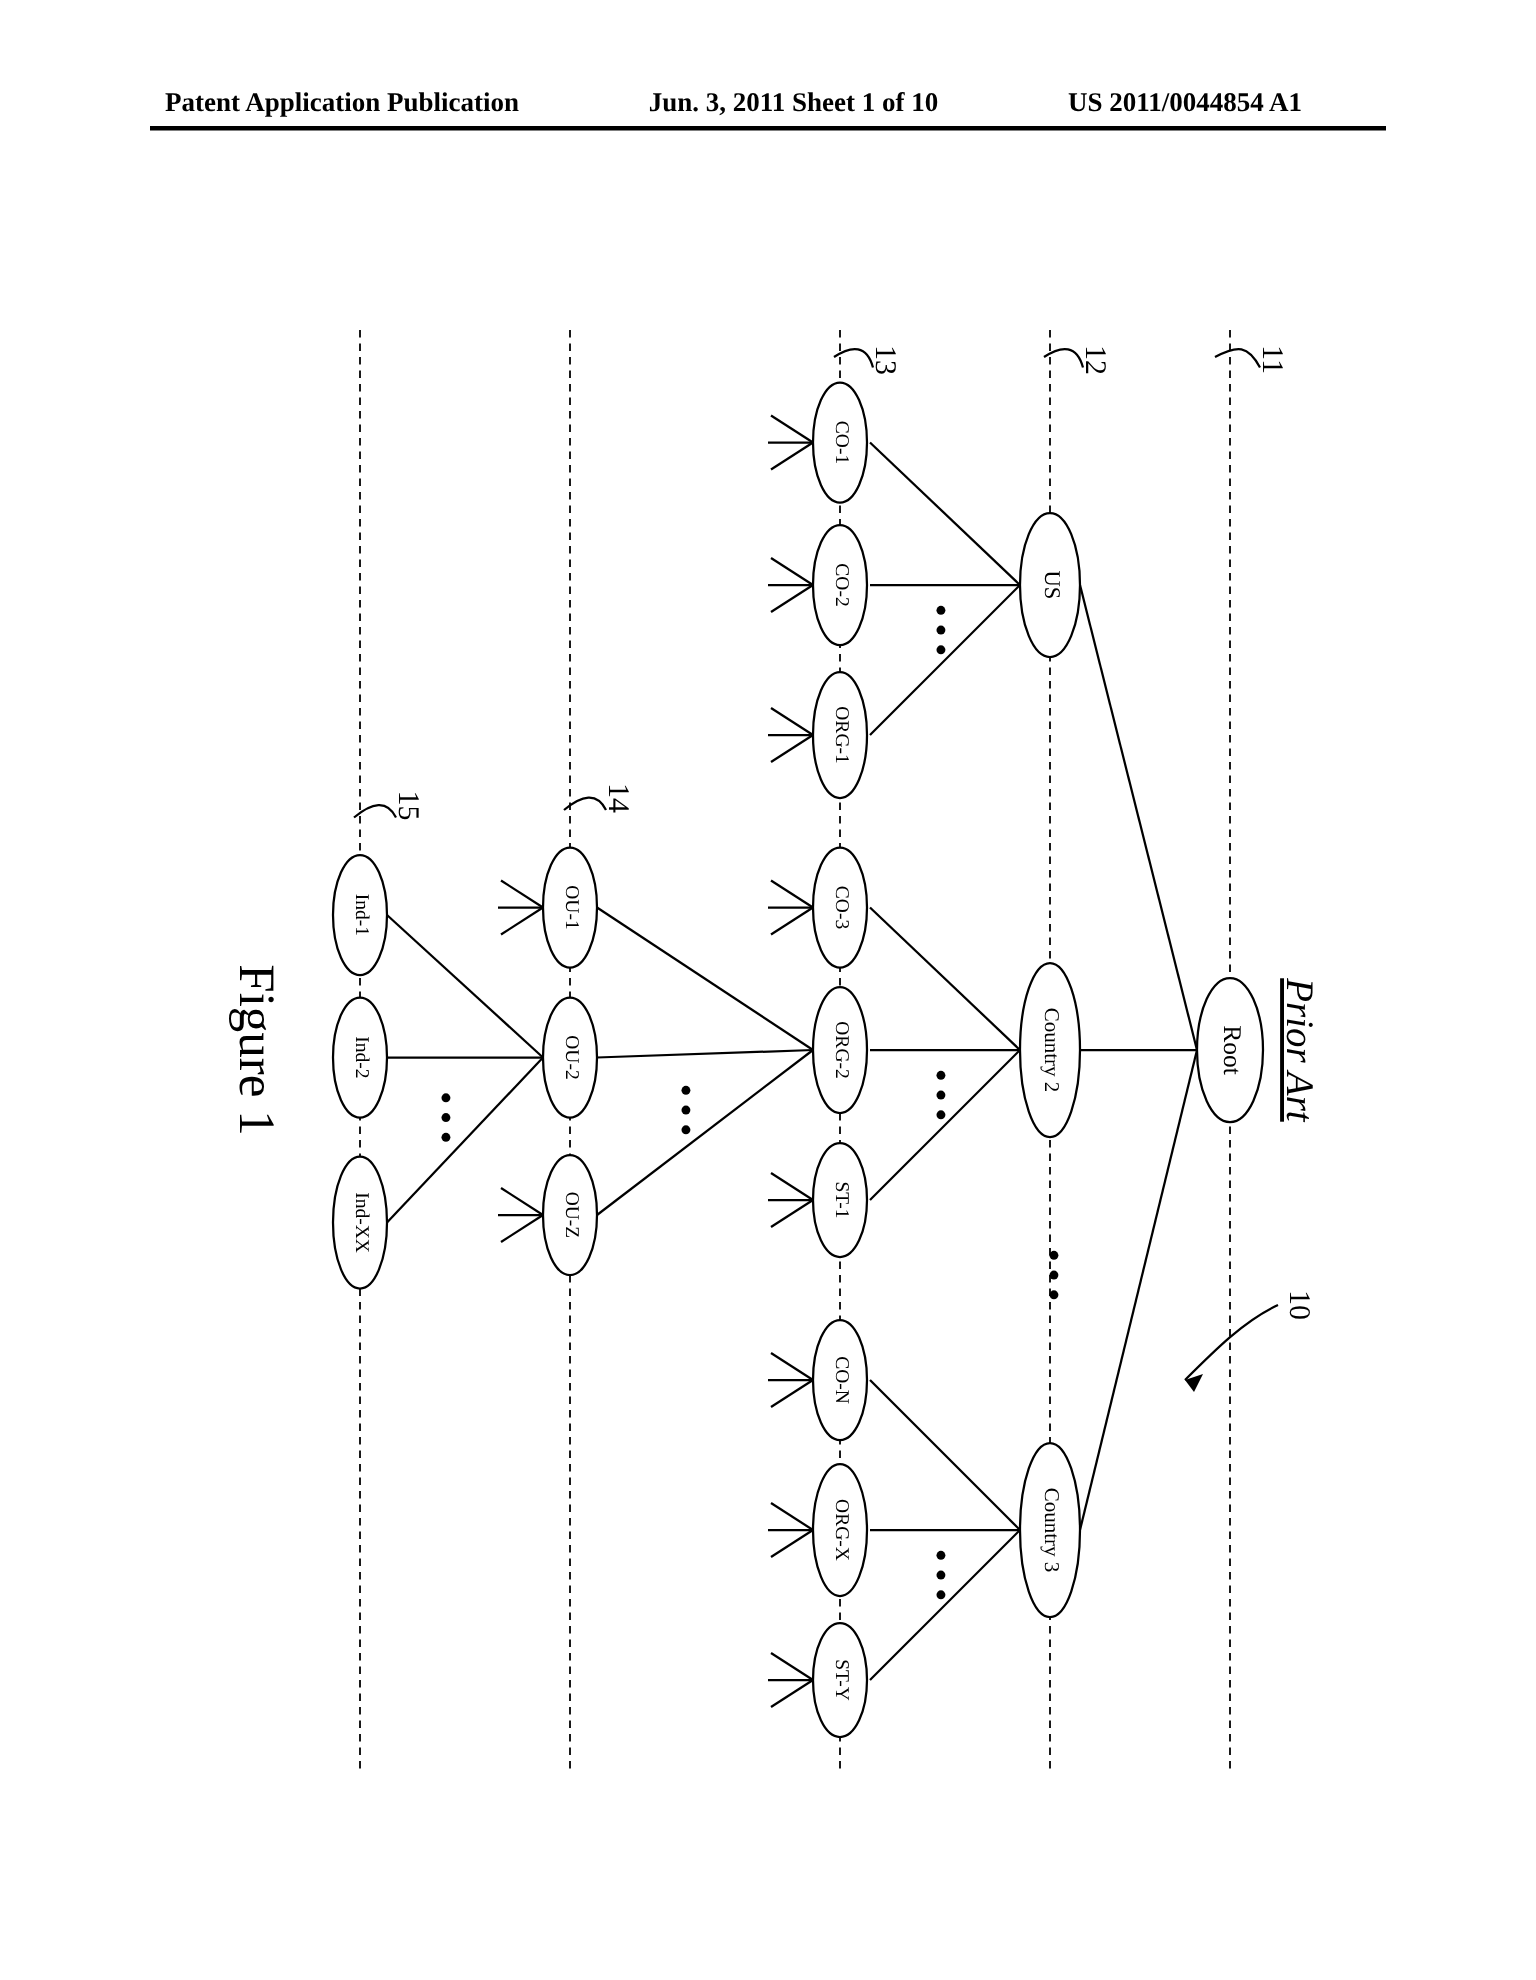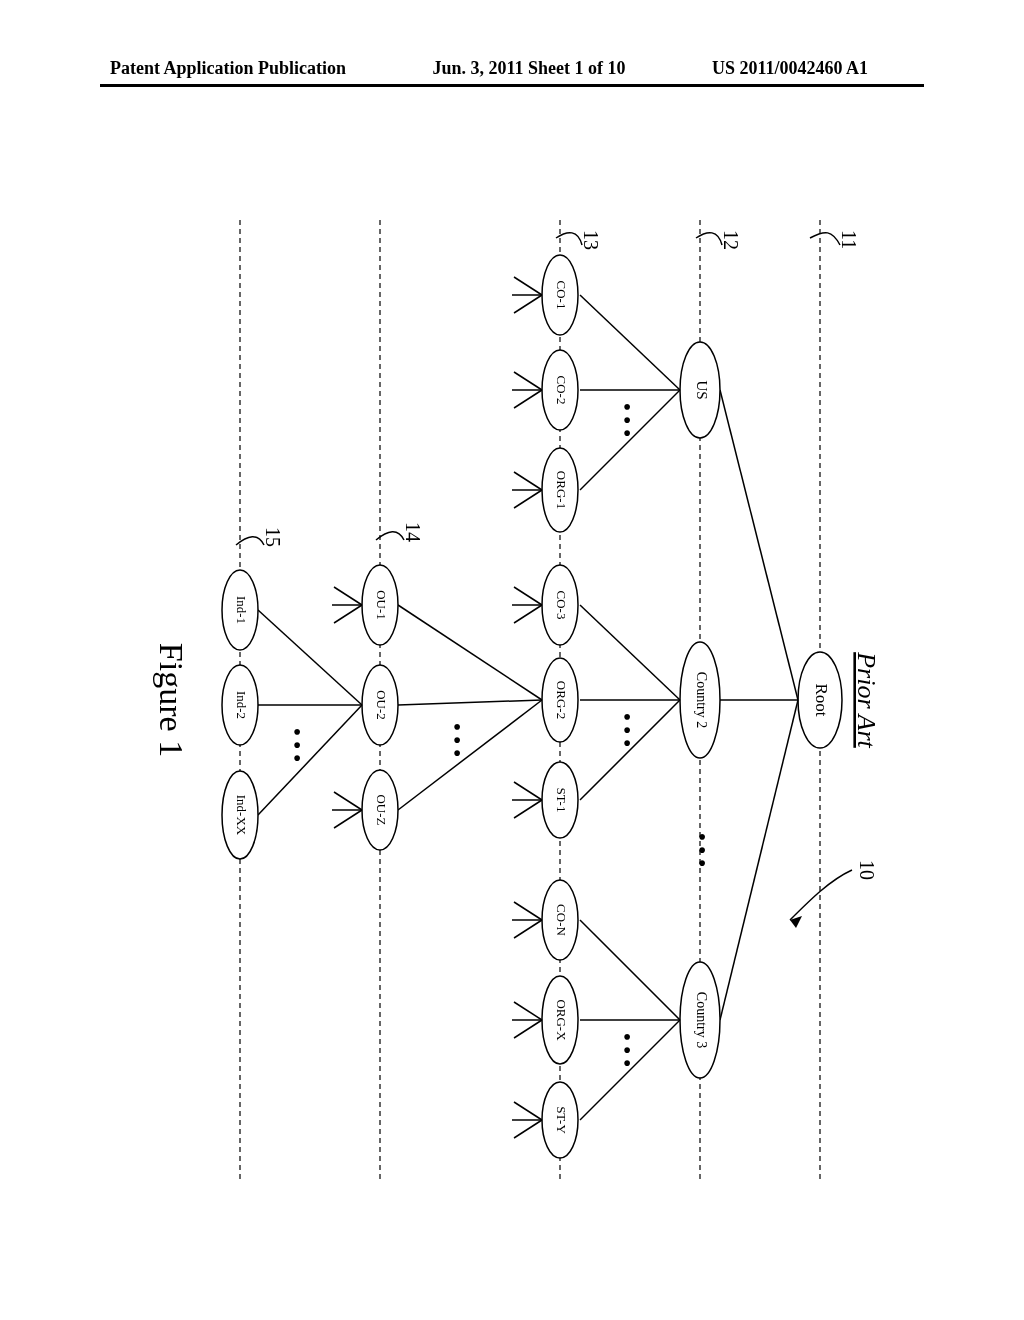--- a/index.html
+++ b/index.html
@@ -74,21 +74,21 @@
   }
 </style>
 </head>
 <body>
 
 <div class="page">
 
   <div class="header">
     <span>Patent Application Publication</span>
     <span>Jun. 3, 2011  Sheet 1 of 10</span>
-    <span>US 2011/0042460 A1</span>
+    <span>US 2011/0044854 A1</span>
   </div>
   <div class="header-divider"></div>
 
   <div class="diagram-rot">
     <svg width="1000" height="760" viewBox="0 0 1000 760">
 
       <line class="dashline" x1="20" y1="60" x2="980" y2="60"></line>
       <line class="dashline" x1="20" y1="180" x2="980" y2="180"></line>
       <line class="dashline" x1="20" y1="320" x2="980" y2="320"></line>
       <line class="dashline" x1="20" y1="500" x2="980" y2="500"></line>

